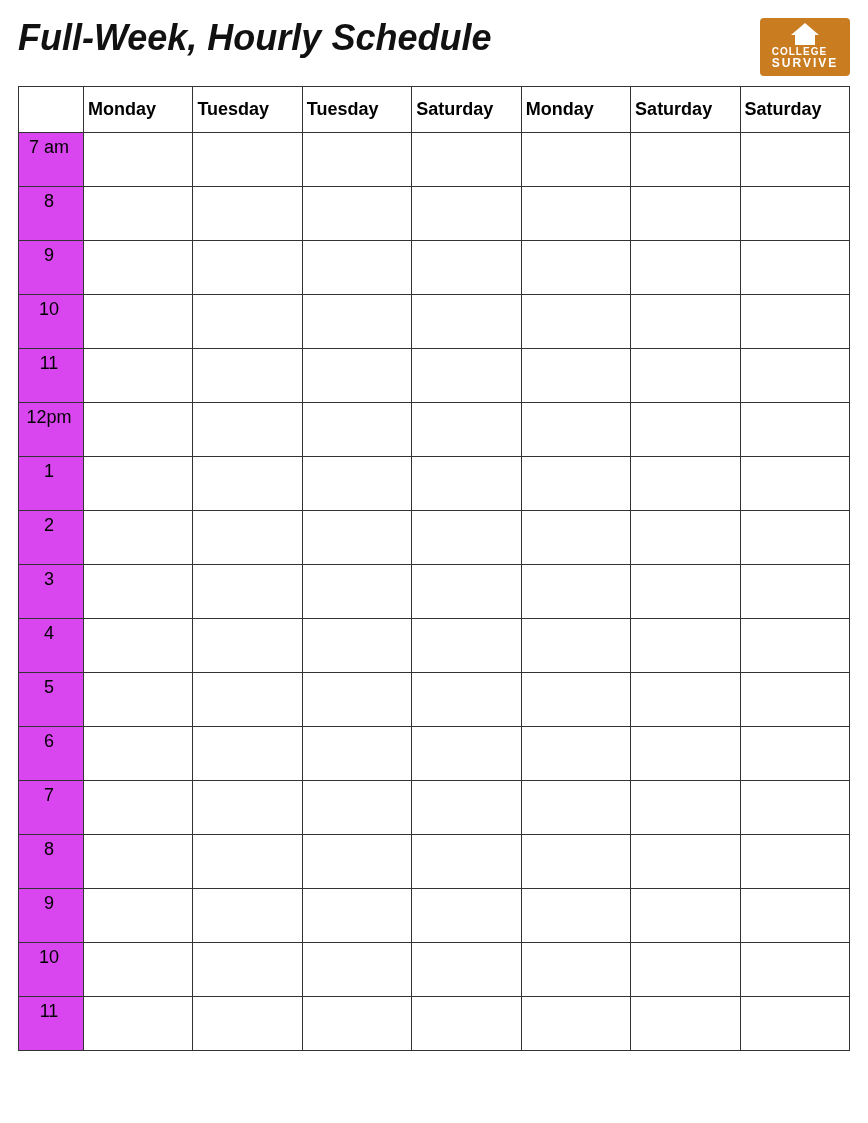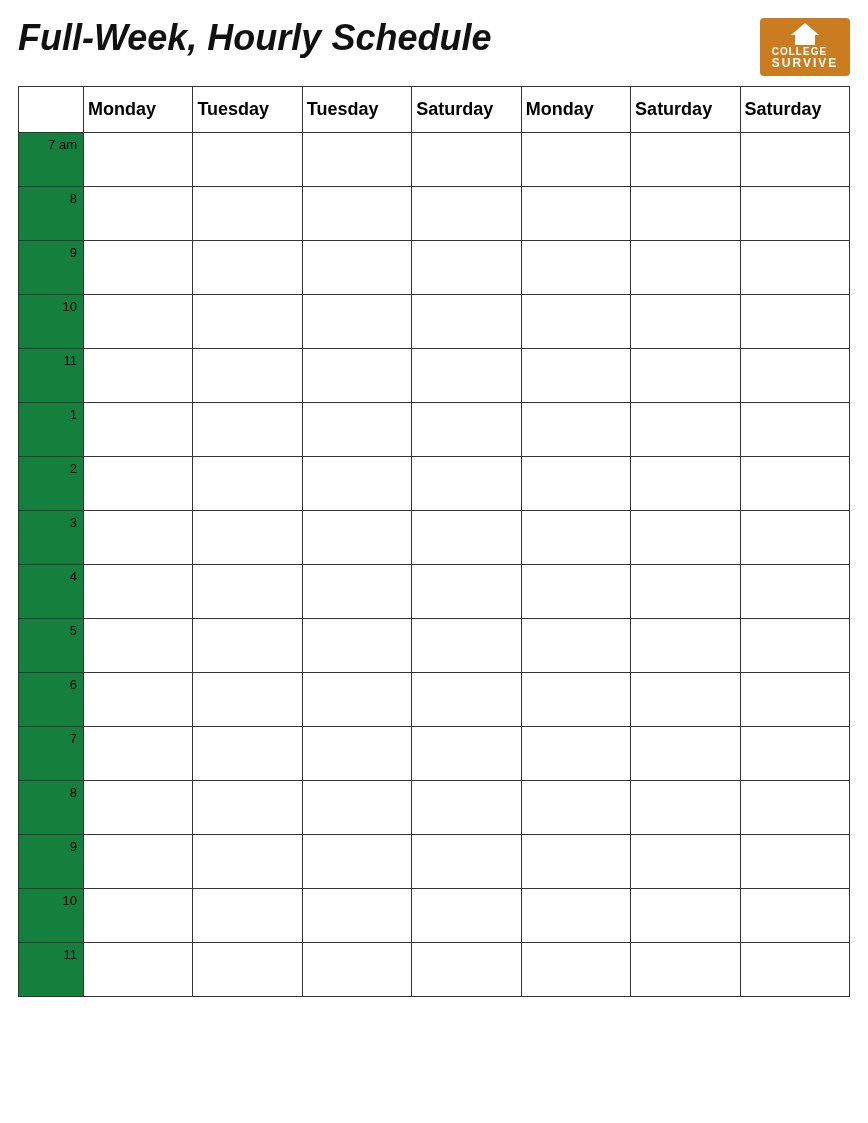--- a/index.html
+++ b/index.html
@@ -99,26 +99,26 @@
 
     th {
       text-align: left;
       padding: 12px 4px;
       font-size: 18px;
       font-weight: 600;
       background: #fff;
     }
 
     td.time-cell {
-      text-align: right;
+      text-align: center;
       padding: 4px 6px 4px 2px;
-      font-size: 13px;
+      font-size: 18px;
       font-weight: 500;
       vertical-align: top;
-      background: #15803d;
+      background: #d946ef;
       width: 58px;
     }
 
     td.day-cell {
       background: #fff;
       height: 54px;
     }
 
     col.time-col {
       width: 65px;
@@ -213,20 +213,30 @@
         <td class="time-cell">11</td>
         <td class="day-cell"></td>
         <td class="day-cell"></td>
         <td class="day-cell"></td>
         <td class="day-cell"></td>
         <td class="day-cell"></td>
         <td class="day-cell"></td>
         <td class="day-cell"></td>
       </tr>
       <tr>
+        <td class="time-cell">12pm</td>
+        <td class="day-cell"></td>
+        <td class="day-cell"></td>
+        <td class="day-cell"></td>
+        <td class="day-cell"></td>
+        <td class="day-cell"></td>
+        <td class="day-cell"></td>
+        <td class="day-cell"></td>
+      </tr>
+      <tr>
         <td class="time-cell">1</td>
         <td class="day-cell"></td>
         <td class="day-cell"></td>
         <td class="day-cell"></td>
         <td class="day-cell"></td>
         <td class="day-cell"></td>
         <td class="day-cell"></td>
         <td class="day-cell"></td>
       </tr>
       <tr>

